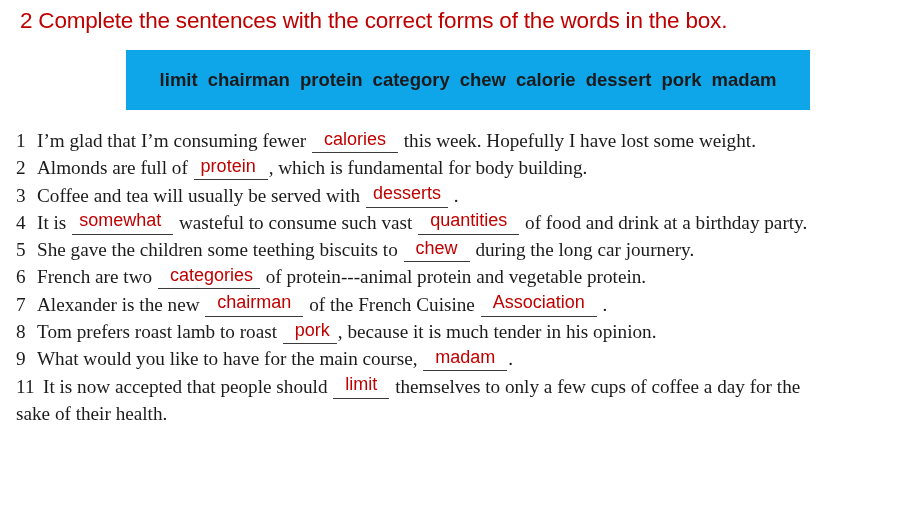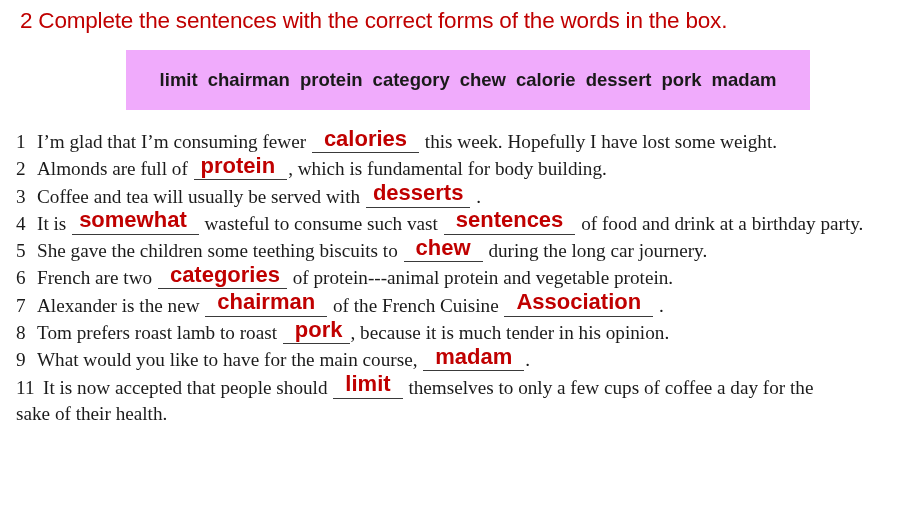--- a/index.html
+++ b/index.html
@@ -34,21 +34,21 @@
     white-space: nowrap;
   }
 
   
   .wordbank {
     position: absolute;
     left: 126px;
     top: 50px;
     width: 684px;
     height: 60px;
-    background: #f0abfc;
+    background: #0ea5e9;
     box-sizing: border-box;
     display: flex;
     flex-direction: column;
     align-items: center;
     justify-content: center;
     font-family: "Liberation Sans", sans-serif;
     font-weight: bold;
     font-size: 18.5px;
     color: #1a1a1a;
     line-height: 1.45;
@@ -95,22 +95,22 @@
     border-bottom: 1px solid #3a3a3a;
     text-align: center;
     vertical-align: baseline;
     line-height: 27.3px;
     height: 25px;
     padding: 0 3px;
     margin: 0 1px;
   }
   .blank .ans {
     font-family: "Liberation Sans", sans-serif;
-    font-weight: bold;
-    font-size: 22px;
+    font-weight: normal;
+    font-size: 18px;
     color: #C00000;
     position: relative;
     top: -2.5px;
     padding: 0 4px;
     white-space: nowrap;
   }
   .blank.pad-l .ans { padding-left: 9px; }
   .blank.pad-r .ans { padding-right: 9px; }
   .blank.pad-both .ans { padding-left: 9px; padding-right: 9px; }
   .sentence-last {
@@ -147,21 +147,21 @@
     <div class="sentence">
       <span class="num">3</span><span class="txt">Coffee and tea will usually be served with</span>
       <span class="blank"><span class="ans">desserts</span></span>
       <span class="txt">.</span>
     </div>
 
     <div class="sentence">
       <span class="num">4</span><span class="txt">It is</span>
       <span class="blank pad-r"><span class="ans">somewhat</span></span>
       <span class="txt">wasteful to consume such vast</span>
-      <span class="blank pad-both"><span class="ans">sentences</span></span>
+      <span class="blank pad-both"><span class="ans">quantities</span></span>
       <span class="txt">of food and drink at a birthday party.</span>
     </div>
 
     <div class="sentence">
       <span class="num">5</span><span class="txt">She gave the children some teething biscuits to</span>
       <span class="blank pad-both"><span class="ans">chew</span></span>
       <span class="txt">during the long car journery.</span>
     </div>
 
     <div class="sentence">

